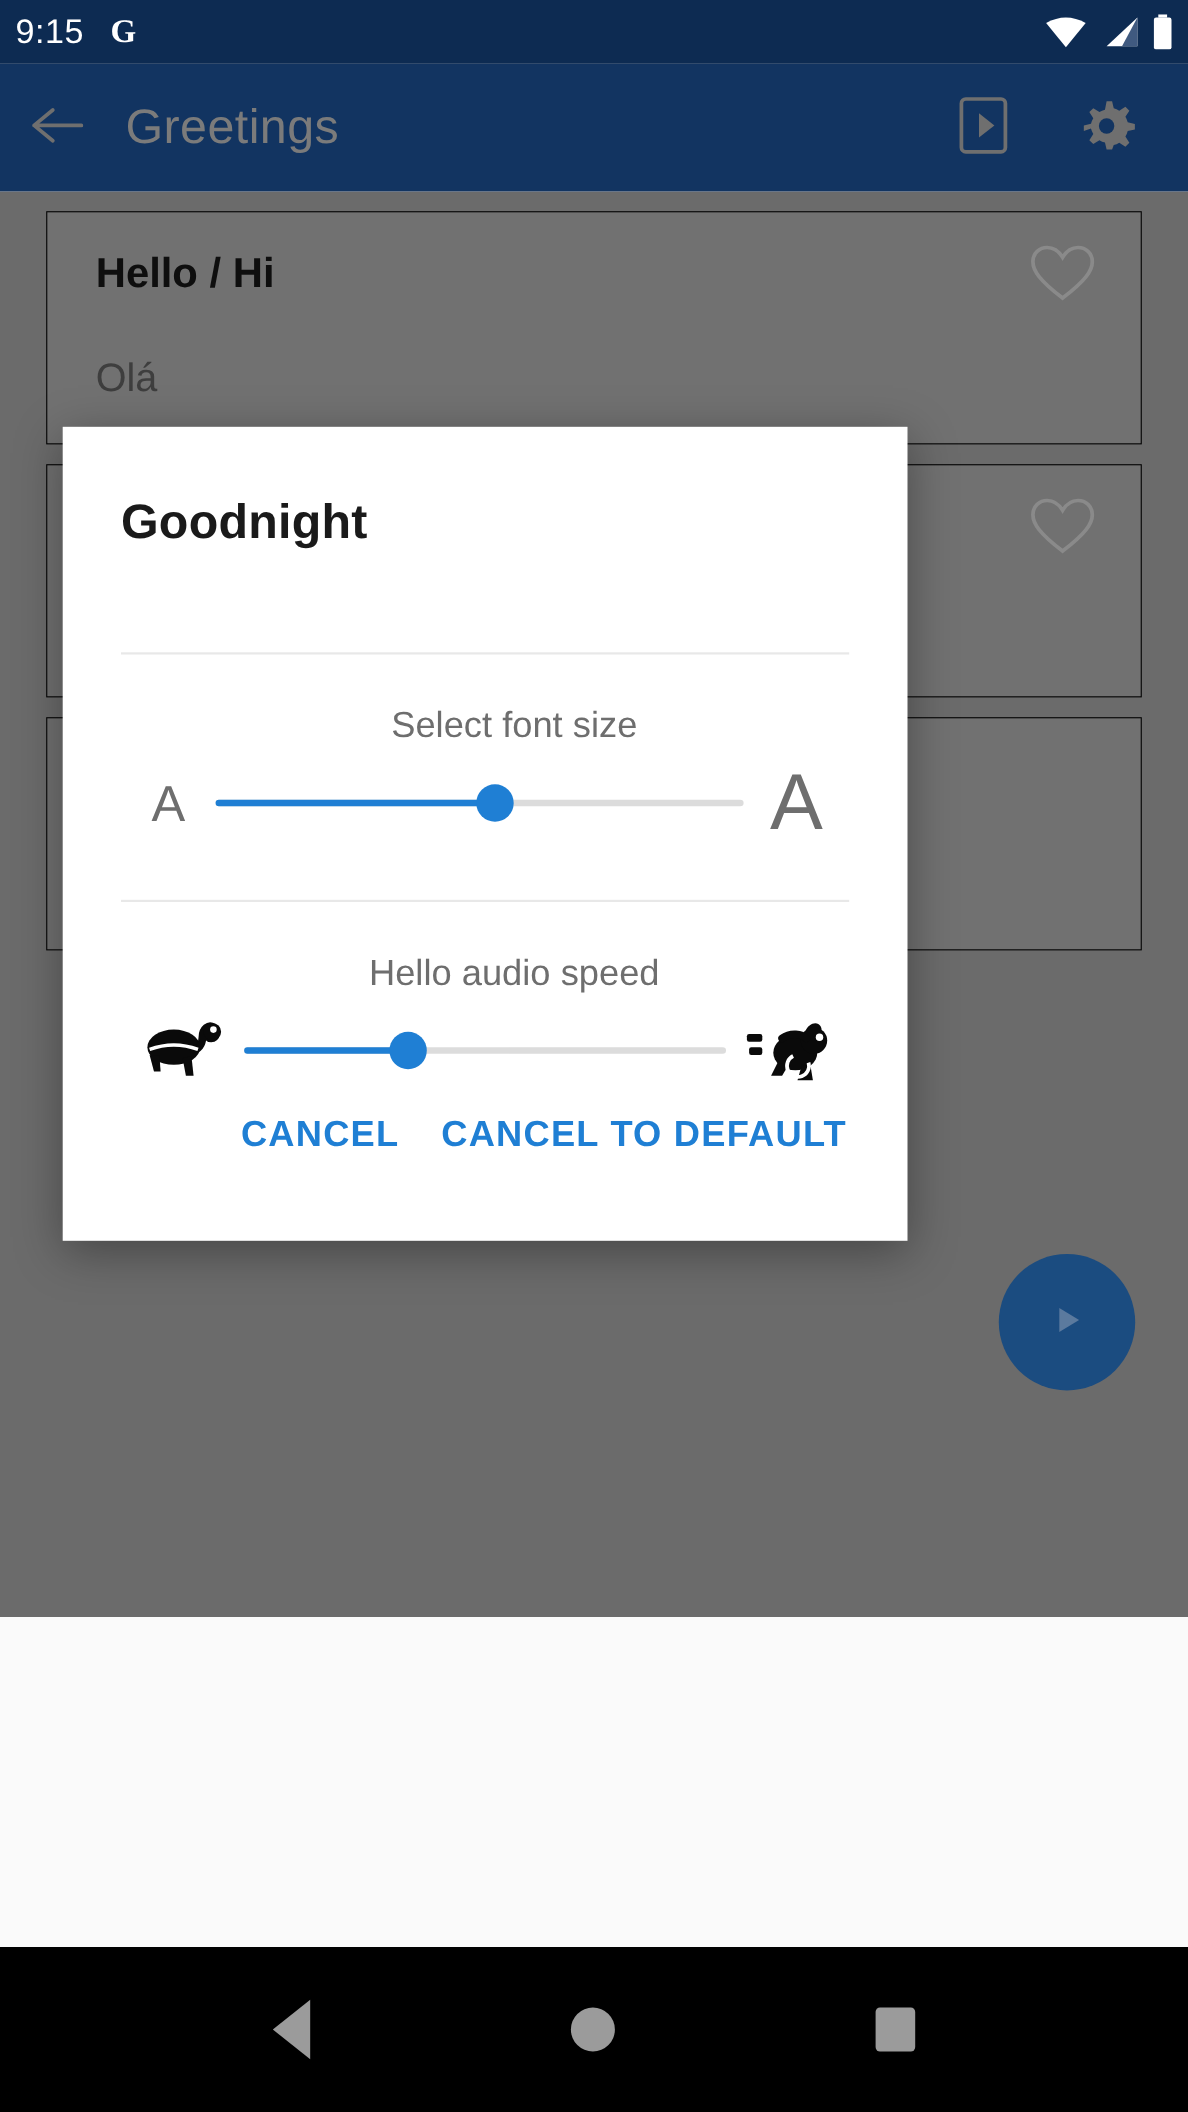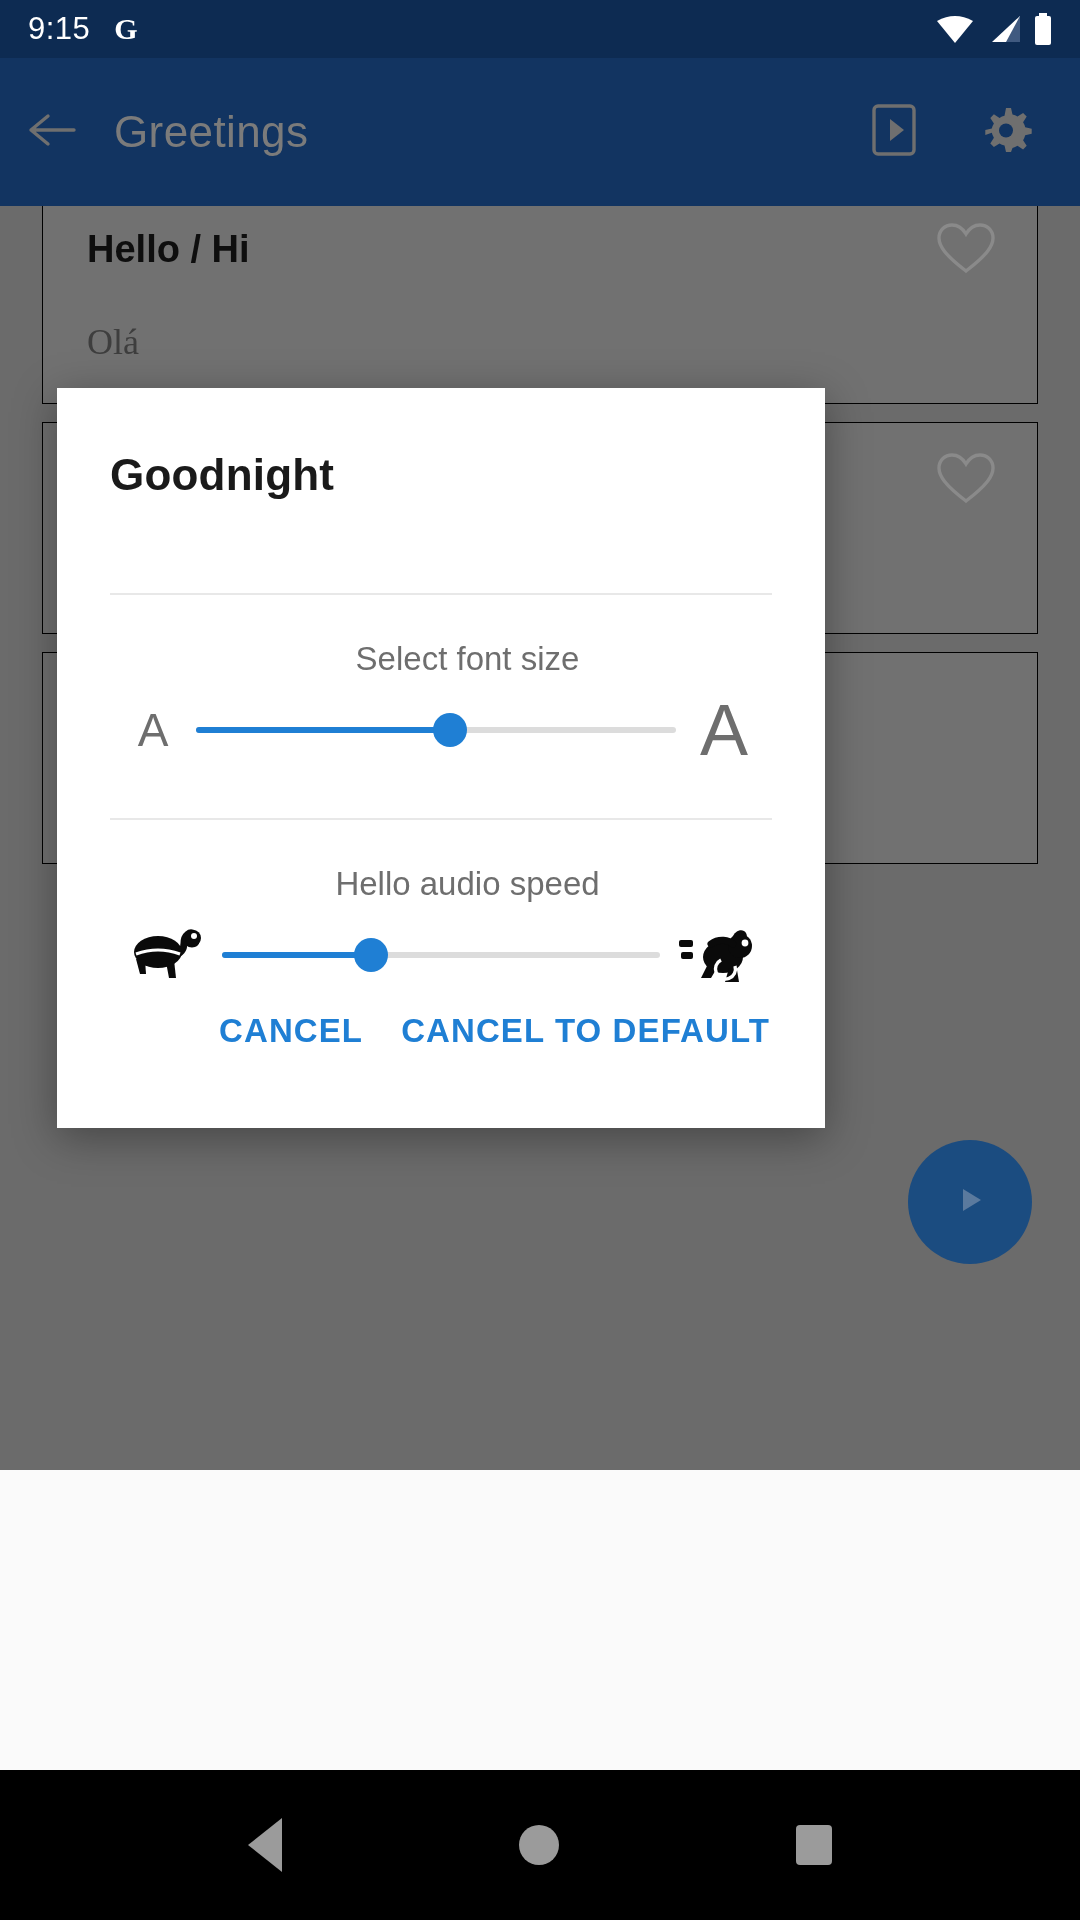--- a/index.html
+++ b/index.html
@@ -15,40 +15,40 @@
     background: #fafafa;
     overflow: hidden;
   }
 
   
   #status-bar {
     position: absolute; top: 0; left: 0;
     width: 1080px; height: 58px;
     background: #0d2b52;
     display: flex; align-items: center;
-    padding: 0 28px;
+    padding: 0 14px;
     z-index: 5;
   }
   #status-time {
     color: #ffffff; font-size: 31px; font-weight: 400;
     letter-spacing: 0.5px;
   }
   #status-g {
     color: #ffffff; font-size: 30px; font-weight: 700;
     margin-left: 24px; font-family: "Liberation Serif", serif;
   }
   #status-right {
     margin-left: auto; display: flex; align-items: center; gap: 12px;
   }
   .sb-icon { display: block; }
 
   
   #app-bar {
     position: absolute; top: 58px; left: 0;
-    width: 1080px; height: 148px;
+    width: 1080px; height: 116px;
     background: #123461;
     display: flex; align-items: center;
     padding: 0 26px;
     z-index: 4;
   }
   #app-bar-title {
     color: #7b7b7b; font-size: 44px; font-weight: 400;
     margin-left: 38px; letter-spacing: 0.4px;
   }
   #app-bar-actions {
@@ -77,21 +77,21 @@
     height: 212px;
     padding: 36px 44px 0 44px;
     overflow: hidden;
   }
   .card-title {
     font-size: 38px; font-weight: 700; color: #0e0e0e;
     line-height: 1.1;
   }
   .card-sub {
     font-size: 36px; font-weight: 400; color: #3e3e3e;
-    margin-top: 52px; line-height: 1.1; font-family: Liberation Serif, serif;
+    margin-top: 52px; line-height: 1.1;
   }
   .heart-icon {
     position: absolute; right: 40px; top: 28px;
   }
   #fab {
     position: absolute;
     right: 48px; top: 1140px;
     width: 124px; height: 124px;
     border-radius: 50%;
     background: #1b4c80;

